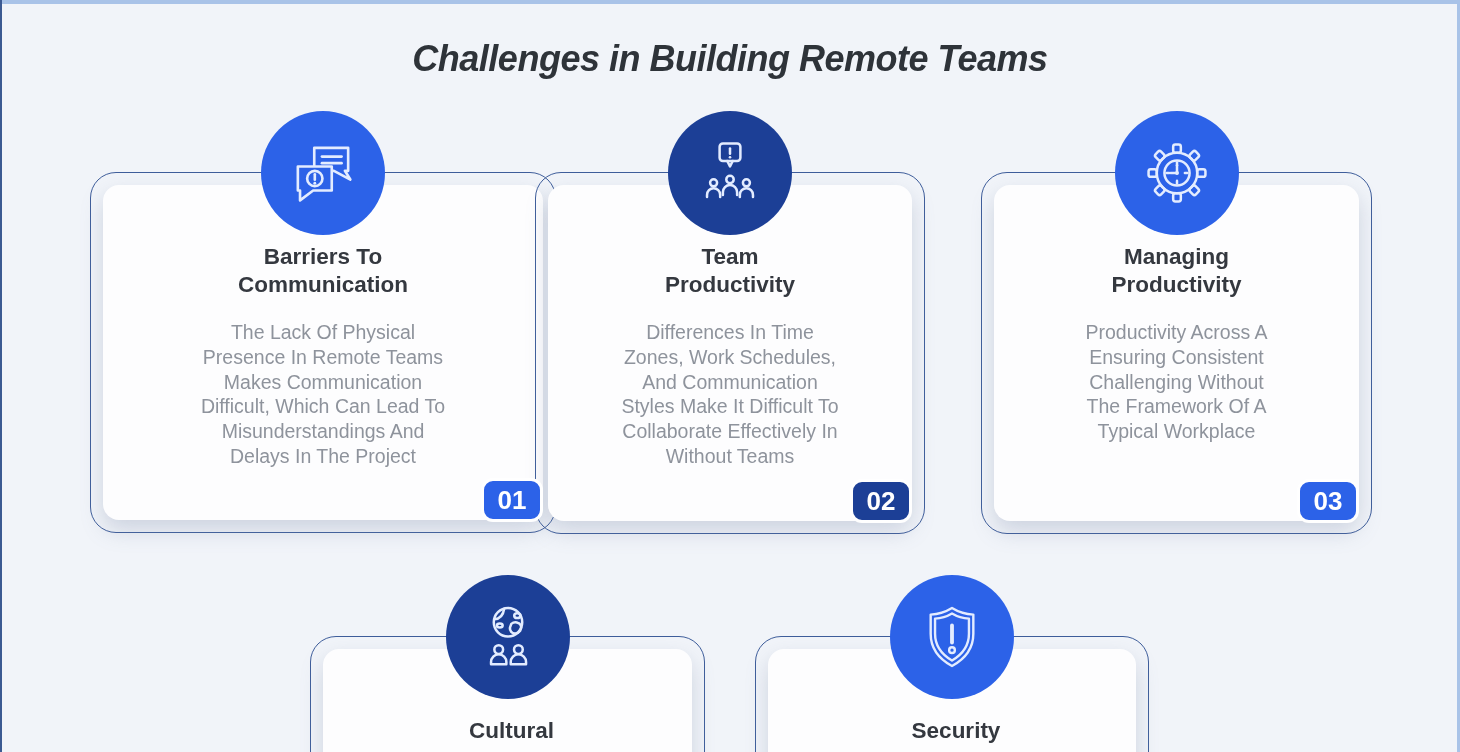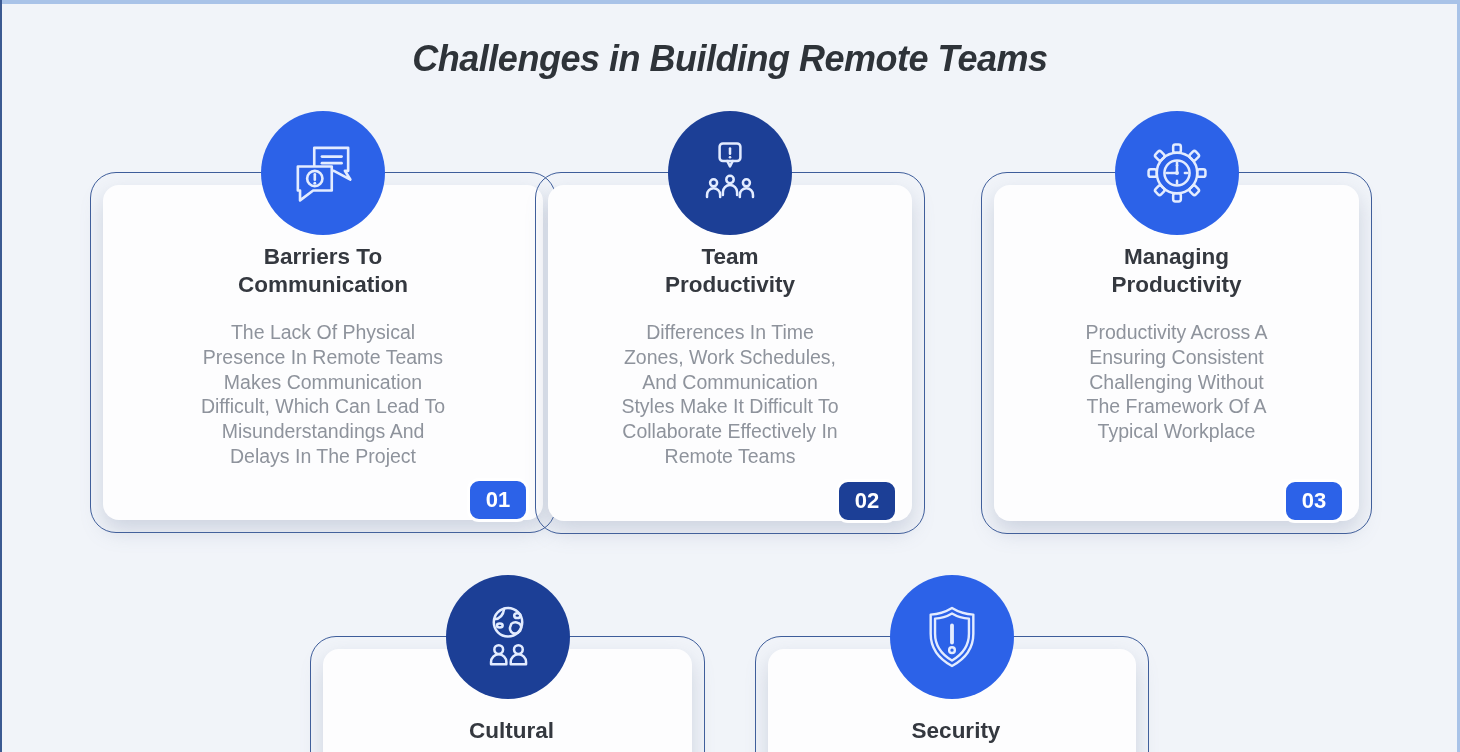--- a/index.html
+++ b/index.html
@@ -50,24 +50,24 @@
     font-size:22.5px; line-height:28px;
     font-weight:bold; color:#34383f;
   }
   .row2 .card-title { padding-top:68px;margin-left:8px; }
   .card-desc {
     margin:21px 0 0;
     font-size:19.5px; line-height:24.8px;
     color:#8e939c;
   }
   .badge {
-    position:absolute; right:26px; bottom:10px;
+    position:absolute; right:12px; bottom:10px;
     width:62px; height:44px;
     border:3px solid #ffffff; border-radius:12px;
-    color:#ffffff; font-size:22px; font-weight:bold;
+    color:#ffffff; font-size:26px; font-weight:bold;
     display:flex; align-items:center; justify-content:center;
     z-index:3;
   }
   .icon-svg { display:block; }
 </style>
 </head>
 <body>
 
 <div class="edge-top"></div>
 <div class="edge-right"></div>
@@ -123,21 +123,21 @@
     <h2 class="card-title">
       <span>Team</span><br>
       <span>Productivity</span>
     </h2>
     <div class="card-desc">
       <div>Differences In Time</div>
       <div>Zones, Work Schedules,</div>
       <div>And Communication</div>
       <div>Styles Make It Difficult To</div>
       <div>Collaborate Effectively In</div>
-      <div>Remote Teams</div>
+      <div>Without Teams</div>
     </div>
   </div>
   <div class="badge">02</div>
 </section>
 
 <section class="card bright" style="left:981px; top:172px; width:391px; height:362px;">
   <div class="icon-circle">
     <svg class="icon-svg" width="70" height="70" viewBox="0 0 64 64" fill="none" stroke="#e3ecff" stroke-width="2.3" stroke-linecap="round" stroke-linejoin="round">
       <g>
         <rect x="28.5" y="6" width="7" height="7.5" rx="2"></rect>

